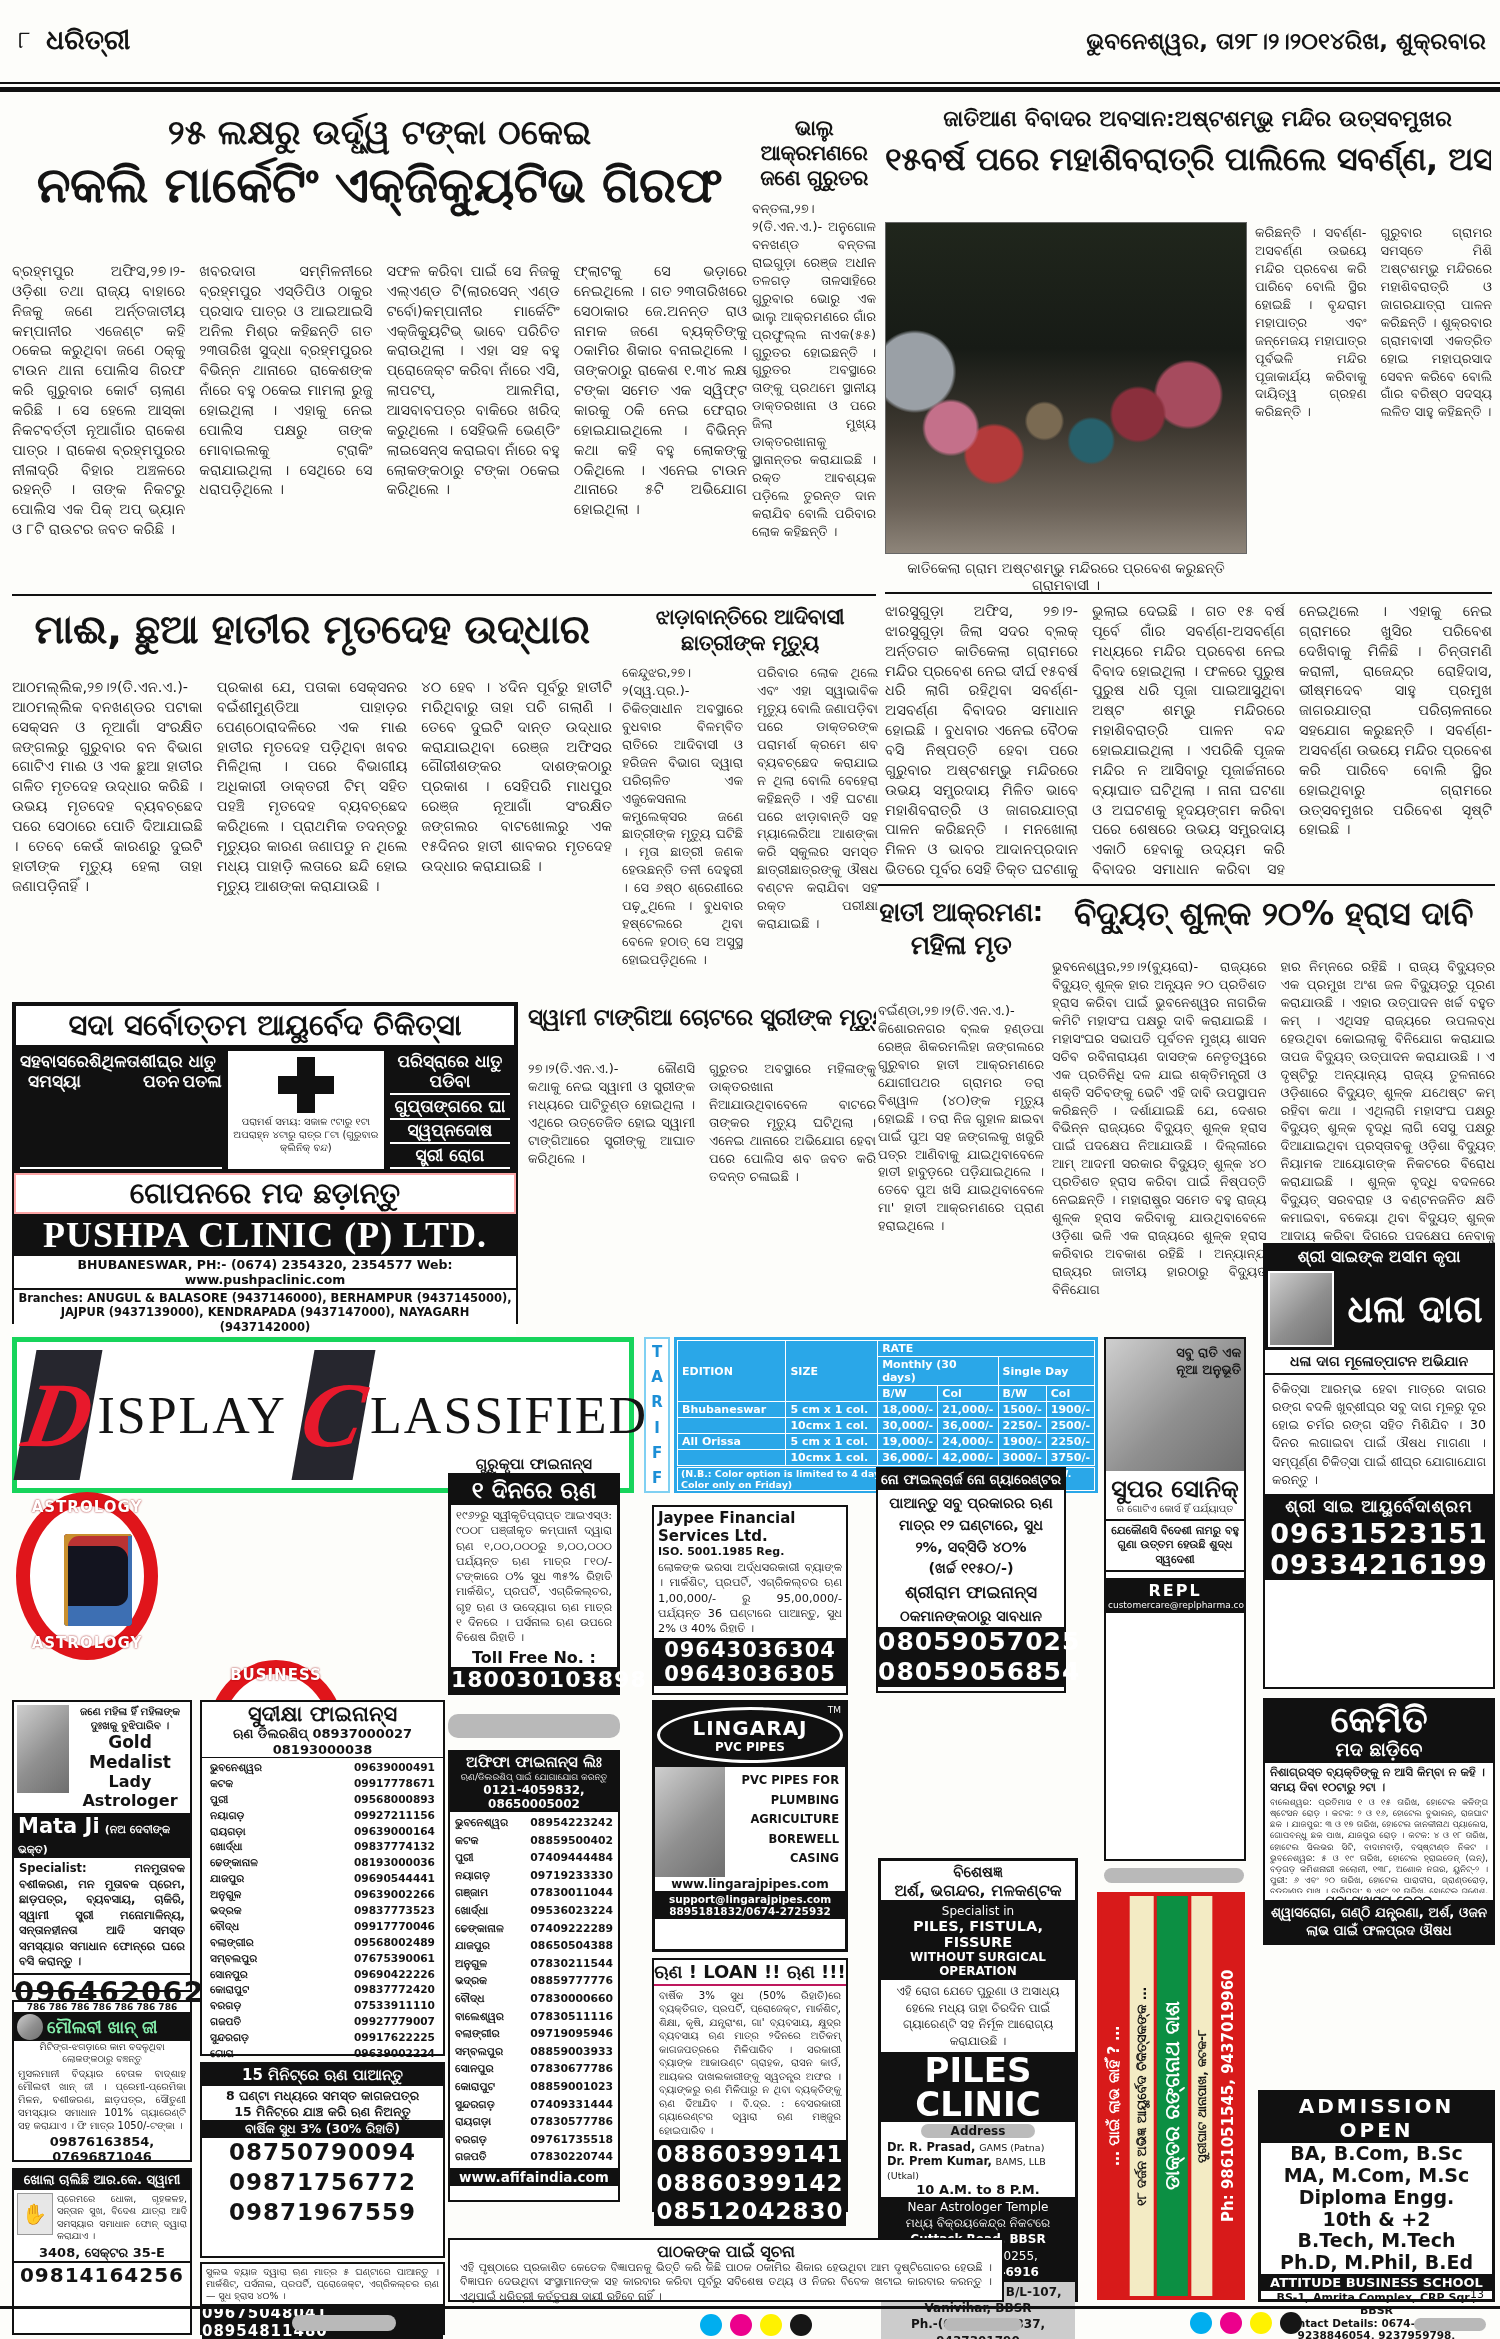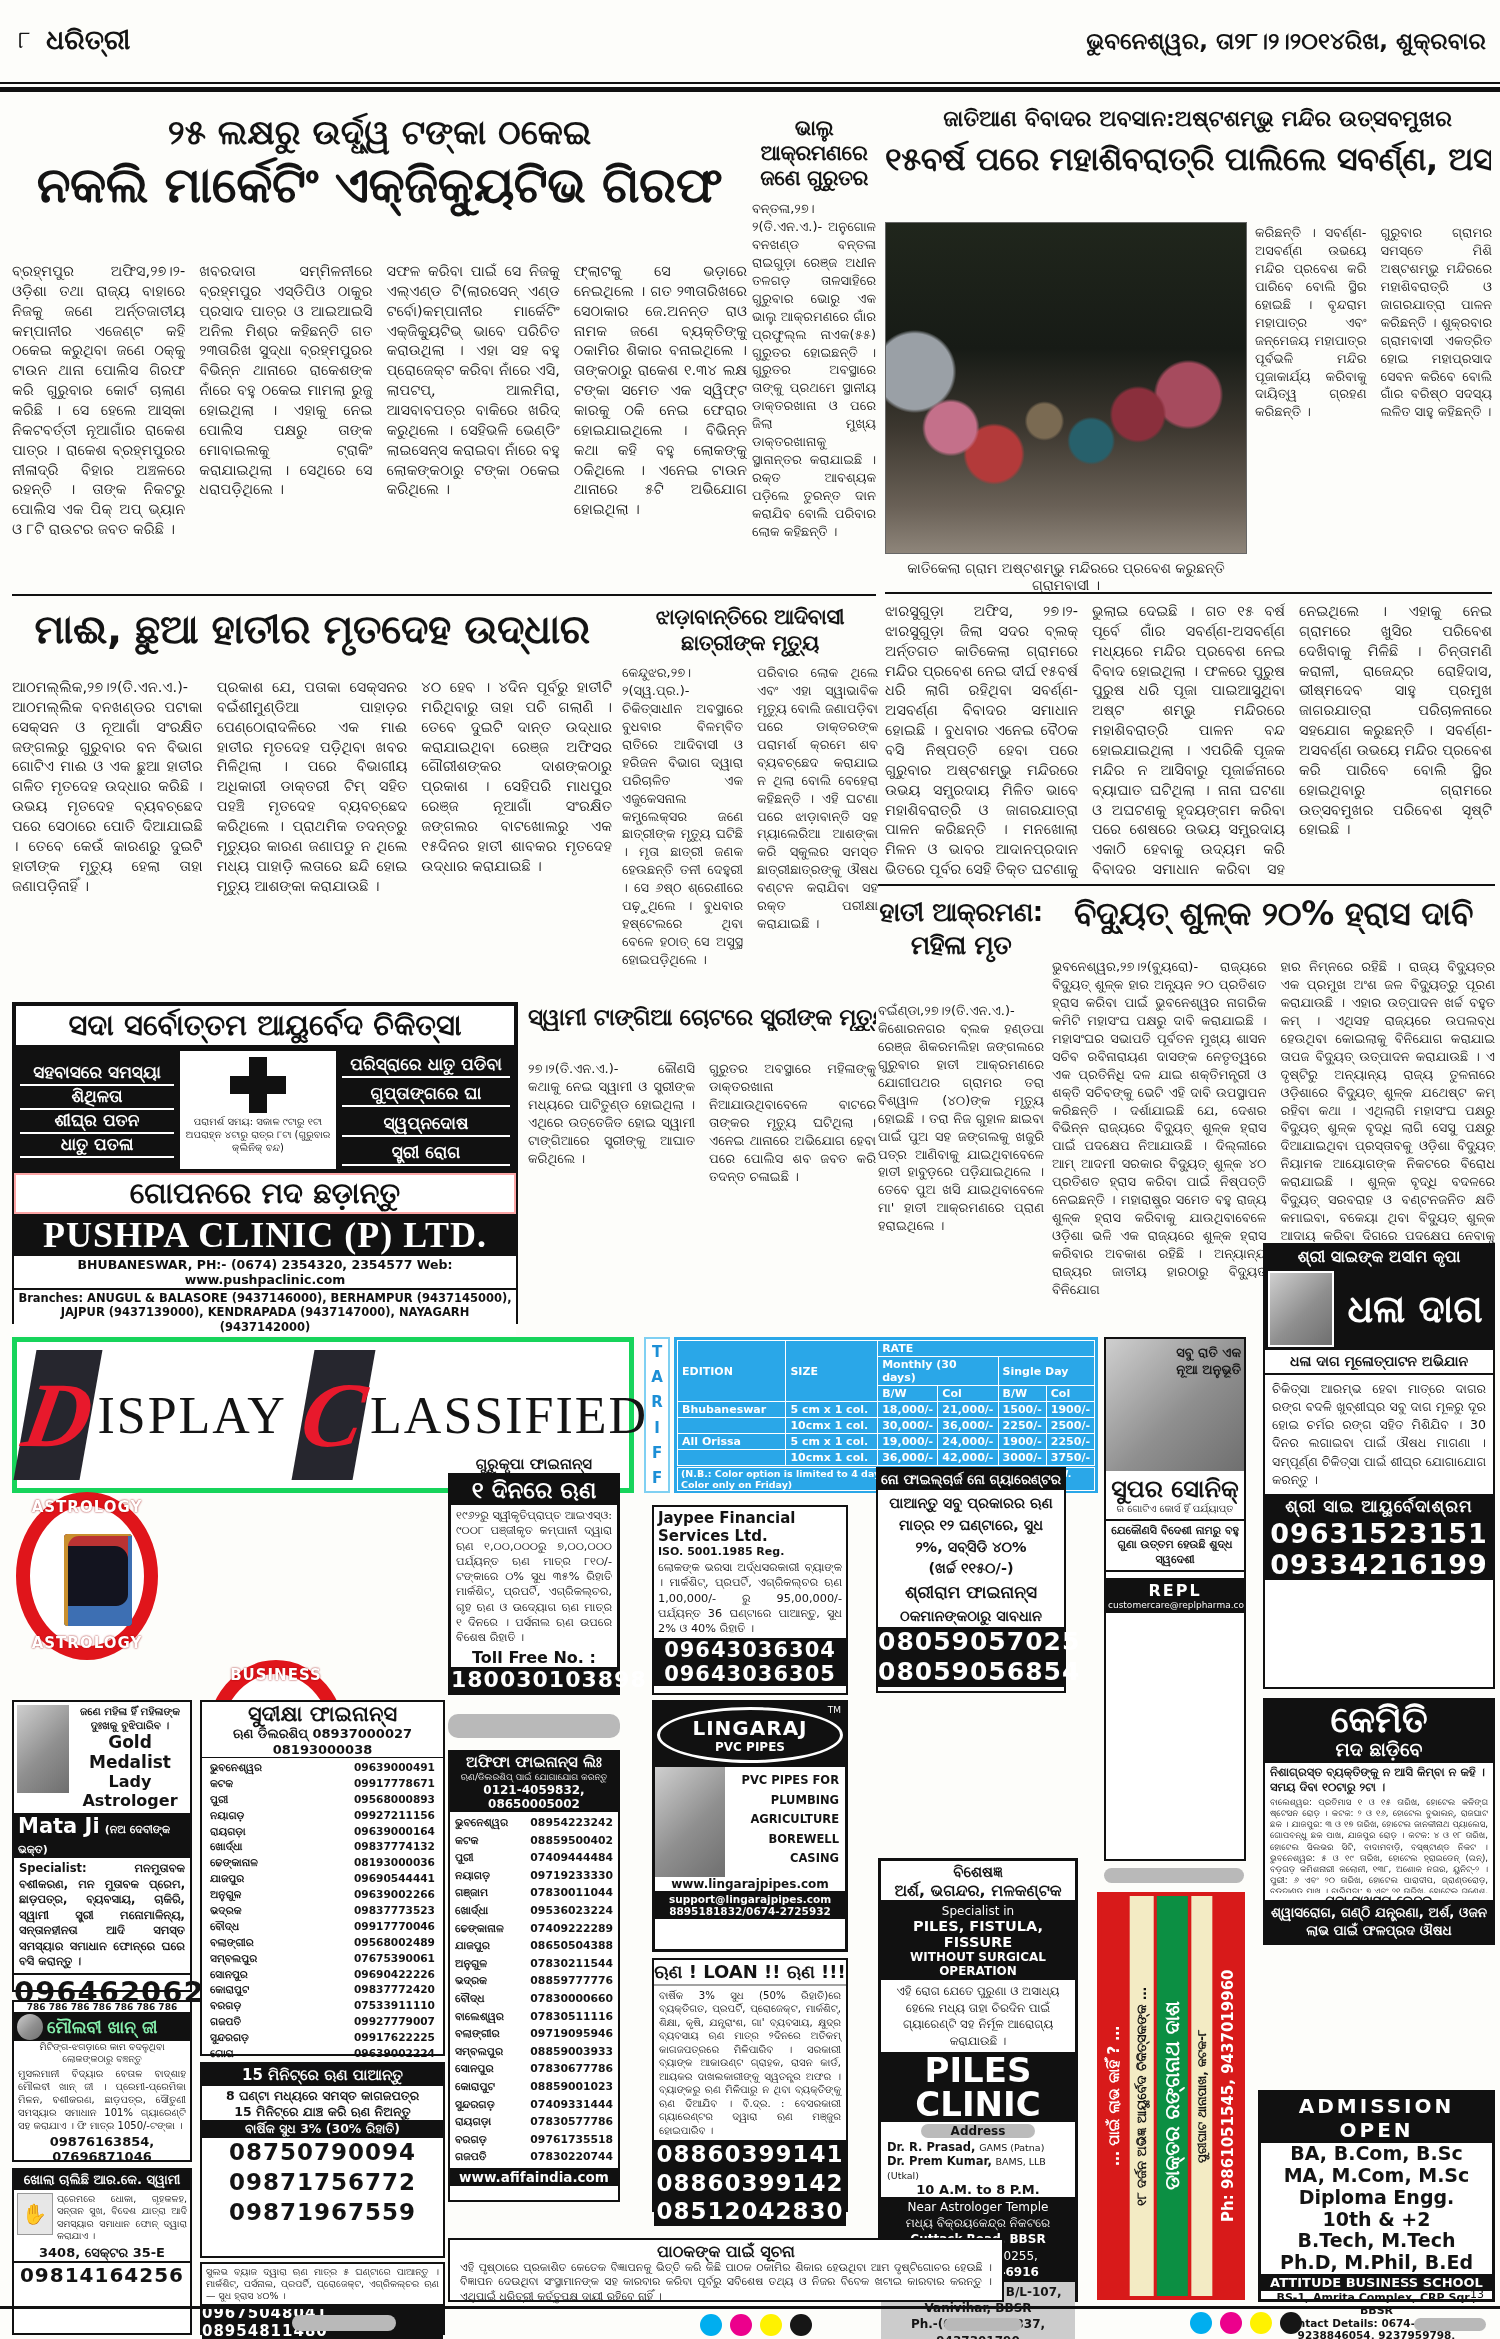--- a/index.html
+++ b/index.html
@@ -109,21 +109,21 @@
 
   <div class="abs headline" style="left:1052px;top:894px;width:443px;font-size:33px;white-space:nowrap;overflow:hidden;">ବିଦ୍ୟୁତ୍ ଶୁଳ୍କ ୨୦% ହ୍ରାସ ଦାବି</div>
   <div class="abs cols" style="left:1052px;top:958px;width:443px;height:368px;">
       <div class="ncol ncol-s">ଭୁବନେଶ୍ୱର,୨୭।୨(ବ୍ୟୁରୋ)- ରାଜ୍ୟରେ ବିଦ୍ୟୁତ୍ ଶୁଳ୍କ ହାର ଅନ୍ୟୂନ ୨୦ ପ୍ରତିଶତ ହ୍ରାସ କରିବା ପାଇଁ ଭୁବନେଶ୍ୱର ନାଗରିକ କମିଟି ମହାସଂଘ ପକ୍ଷରୁ ଦାବି କରାଯାଇଛି । ମହାସଂଘର ସଭାପତି ପୂର୍ବତନ ମୁଖ୍ୟ ଶାସନ ସଚିବ ରବିନାରାୟଣ ଦାସଙ୍କ ନେତୃତ୍ୱରେ ଏକ ପ୍ରତିନିଧି ଦଳ ଯାଇ ଶକ୍ତିମନ୍ତ୍ରୀ ଓ ଶକ୍ତି ସଚିବଙ୍କୁ ଭେଟି ଏହି ଦାବି ଉପସ୍ଥାପନ କରିଛନ୍ତି । ଦର୍ଶାଯାଇଛି ଯେ, ଦେଶର ବିଭିନ୍ନ ରାଜ୍ୟରେ ବିଦ୍ୟୁତ୍ ଶୁଳ୍କ ହ୍ରାସ ପାଇଁ ପଦକ୍ଷେପ ନିଆଯାଉଛି । ଦିଲ୍ଲୀରେ ଆମ୍ ଆଦମୀ ସରକାର ବିଦ୍ୟୁତ୍ ଶୁଳ୍କ ୪୦ ପ୍ରତିଶତ ହ୍ରାସ କରିବା ପାଇଁ ନିଷ୍ପତ୍ତି ନେଇଛନ୍ତି । ମହାରାଷ୍ଟ୍ର ସମେତ ବହୁ ରାଜ୍ୟ ଶୁଳ୍କ ହ୍ରାସ କରିବାକୁ ଯାଉଥିବାବେଳେ ଓଡ଼ିଶା ଭଳି ଏକ ରାଜ୍ୟରେ ଶୁଳ୍କ ହ୍ରାସ କରିବାର ଅବକାଶ ରହିଛି । ଅନ୍ୟାନ୍ୟ ରାଜ୍ୟର ଜାତୀୟ ହାରଠାରୁ ବିଦ୍ୟୁତ୍ ବିନିଯୋଗ</div>
       <div class="ncol ncol-s">ହାର ନିମ୍ନରେ ରହିଛି । ରାଜ୍ୟ ବିଦ୍ୟୁତ୍‌ର ଏକ ପ୍ରମୁଖ ଅଂଶ ଜଳ ବିଦ୍ୟୁତ୍‌ରୁ ପୂରଣ କରାଯାଉଛି । ଏହାର ଉତ୍ପାଦନ ଖର୍ଚ୍ଚ ବହୁତ କମ୍ । ଏଥିସହ ରାଜ୍ୟରେ ଉପଲବ୍ଧ ହେଉଥିବା କୋଇଲାକୁ ବିନିଯୋଗ କରାଯାଇ ତାପଜ ବିଦ୍ୟୁତ୍ ଉତ୍ପାଦନ କରାଯାଉଛି । ଏ ଦୃଷ୍ଟିରୁ ଅନ୍ୟାନ୍ୟ ରାଜ୍ୟ ତୁଳନାରେ ଓଡ଼ିଶାରେ ବିଦ୍ୟୁତ୍ ଶୁଳ୍କ ଯଥେଷ୍ଟ କମ୍ ରହିବା କଥା । ଏଥିଲାଗି ମହାସଂଘ ପକ୍ଷରୁ ବିଦ୍ୟୁତ୍ ଶୁଳ୍କ ବୃଦ୍ଧି ଲାଗି ସେସୁ ପକ୍ଷରୁ ଦିଆଯାଇଥିବା ପ୍ରସ୍ତାବକୁ ଓଡ଼ିଶା ବିଦ୍ୟୁତ୍ ନିୟାମକ ଆୟୋଗଙ୍କ ନିକଟରେ ବିରୋଧ କରାଯାଇଛି । ଶୁଳ୍କ ବୃଦ୍ଧି ବଦଳରେ ବିଦ୍ୟୁତ୍ ସରବରାହ ଓ ବଣ୍ଟନଜନିତ କ୍ଷତି କମାଇବା, ବକେୟା ଥିବା ବିଦ୍ୟୁତ୍ ଶୁଳ୍କ ଆଦାୟ କରିବା ଦିଗରେ ପଦକ୍ଷେପ ନେବାକୁ ପରାମର୍ଶ ଦିଆଯାଇଛି ।</div>
     </div>
 
   <div class="abs" style="left:12px;top:1002px;width:506px;height:322px;background:#111;border:2px solid #111;">
     <div class="whitebox b ctr" style="border:2px solid #111;font-size:29px;padding:2px 0;">ସଦା ସର୍ବୋତ୍ତମ ଆୟୁର୍ବେଦ ଚିକିତ୍ସା</div>
     <div style="display:flex;color:#fff;height:126px;">
-      <div style="flex:1.1;display:flex;flex-direction:column;justify-content:center;padding:4px 6px;">
+      <div style="flex:1.1;display:flex;justify-content:flex-start;padding:4px 6px;">
           <div class="b ctr" style="font-size:17px;border-bottom:2px solid #fff;padding-bottom:2px;">ସହବାସରେ ସମସ୍ୟା</div>
           <div class="b ctr" style="font-size:17px;border-bottom:2px solid #fff;padding-bottom:2px;">ଶିଥିଳତା</div>
           <div class="b ctr" style="font-size:17px;border-bottom:2px solid #fff;padding-bottom:2px;">ଶୀଘ୍ର ପତନ</div>
           <div class="b ctr" style="font-size:17px;border-bottom:2px solid #fff;padding-bottom:2px;">ଧାତୁ ପତଳା</div>
         </div>
       <div class="whitebox ctr" style="width:152px;margin:4px 0;padding:2px;">
         <div style="width:56px;height:56px;margin:4px auto 2px;background:
           linear-gradient(#111,#111) 50% 0/18px 100% no-repeat,
           linear-gradient(#111,#111) 0 50%/100% 18px no-repeat;"></div>
         <div style="font-size:10px;line-height:1.3;">ପରାମର୍ଶ ସମୟ: ସକାଳ ୯ଟାରୁ ୧ଟା ଅପରାହ୍ନ ୪ଟାରୁ ରାତ୍ର ୮ଟା (ଗୁରୁବାର କ୍ଲିନିକ୍ ବନ୍ଦ)</div>
@@ -558,21 +558,21 @@
         </div>
     </div>
     <div class="b ctr" style="font-size:12px;">www.lingarajpipes.com</div>
     <div class="blackbar ctr" style="font-size:10.5px;font-weight:bold;padding:2px 0;">
       <div>support@lingarajpipes.com</div>
       <div>8895181832/0674-2725932</div>
     </div>
   </div>
 
   <div class="abs adborder" style="left:652px;top:1958px;width:196px;height:254px;">
-    <div class="b ctr" style="font-size:18px;border-bottom:2px solid #a3a3a3;padding:1px 0;">ଋଣ !  LOAN !!  ଋଣ !!!</div>
+    <div class="b ctr" style="font-size:18px;border-bottom:2px solid #be185d;padding:1px 0;">ଋଣ !  LOAN !!  ଋଣ !!!</div>
     <div class="jt" style="font-size:10.2px;line-height:1.32;padding:3px 5px;">ବାର୍ଷିକ 3% ସୁଧ (50% ରିହାତି)ରେ ବ୍ୟକ୍ତିଗତ, ପ୍ରପର୍ଟି, ପ୍ରୋଜେକ୍ଟ, ମାର୍କଶିଟ୍, ଶିକ୍ଷା, କୃଷି, ଯନ୍ତ୍ରାଂଶ, ଗା' ବ୍ୟବସାୟ, କ୍ଷୁଦ୍ର ବ୍ୟବସାୟ ଋଣ ମାତ୍ର ୨ଦିନରେ ଅତିକମ୍ କାଗଜପତ୍ରରେ ମିଳିପାରିବ । ସରକାରୀ ବ୍ୟାଙ୍କ ଆକାଉଣ୍ଟ ଗ୍ରାହକ, ରାସନ କାର୍ଡ, ଆୟକର ଦାଖଲକାରୀଙ୍କୁ ସ୍ୱତନ୍ତ୍ର ଅଫର । ବ୍ୟାଙ୍କରୁ ଋଣ ମିଳିପାରୁ ନ ଥିବା ବ୍ୟକ୍ତିଙ୍କୁ ଋଣ ଦିଆଯିବ । ବି.ଦ୍ର. : ବେସରକାରୀ ଗ୍ୟାରେଣ୍ଟର ଦ୍ୱାରା ଋଣ ମଞ୍ଜୁର ହୋଇପାରିବ ।</div>
     <div class="blackbar">
         <div class="bignum ctr" style="font-size:23px;line-height:1.25;">08860399141</div>
         <div class="bignum ctr" style="font-size:23px;line-height:1.25;">08860399142</div>
         <div class="bignum ctr" style="font-size:23px;line-height:1.25;">08512042830</div>
       </div>
   </div>
 
   <div class="abs adborder" style="left:876px;top:1467px;width:190px;height:226px;">
     <div class="blackbar b ctr" style="font-size:13.5px;padding:2px 0;">ନୋ ଫାଇଲ୍‌ଚାର୍ଜ ନୋ ଗ୍ୟାରେଣ୍ଟର</div>

